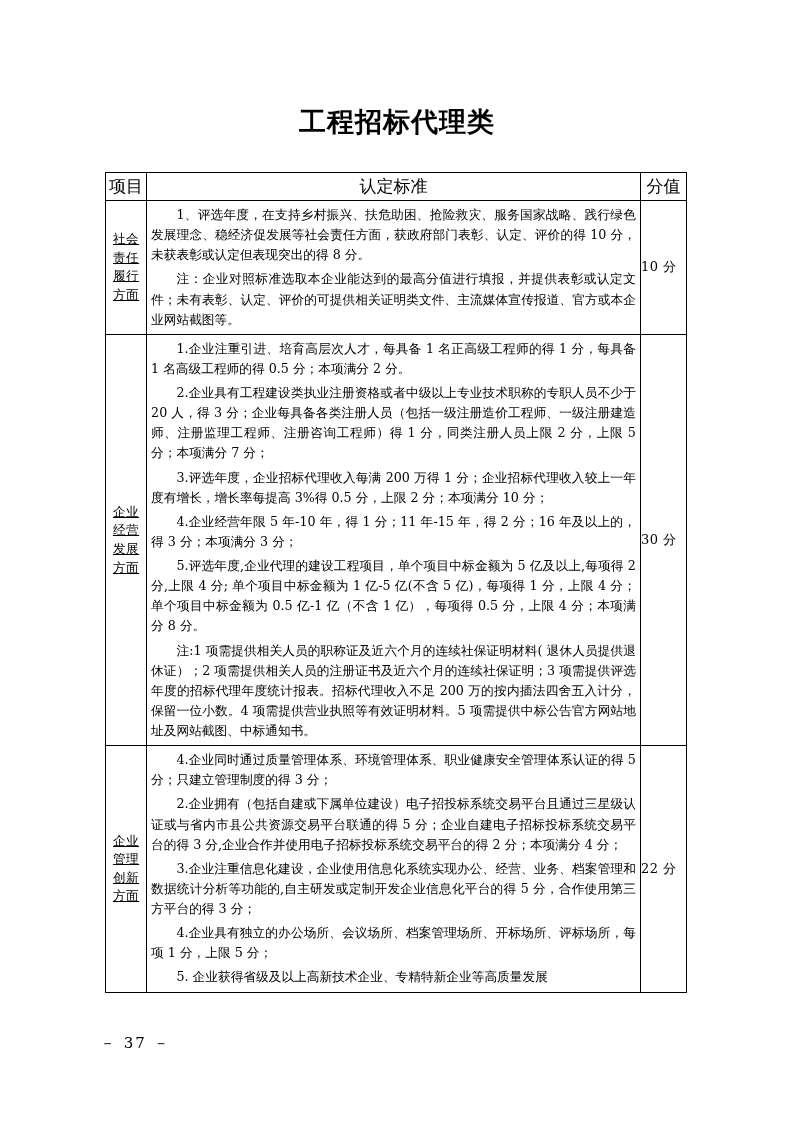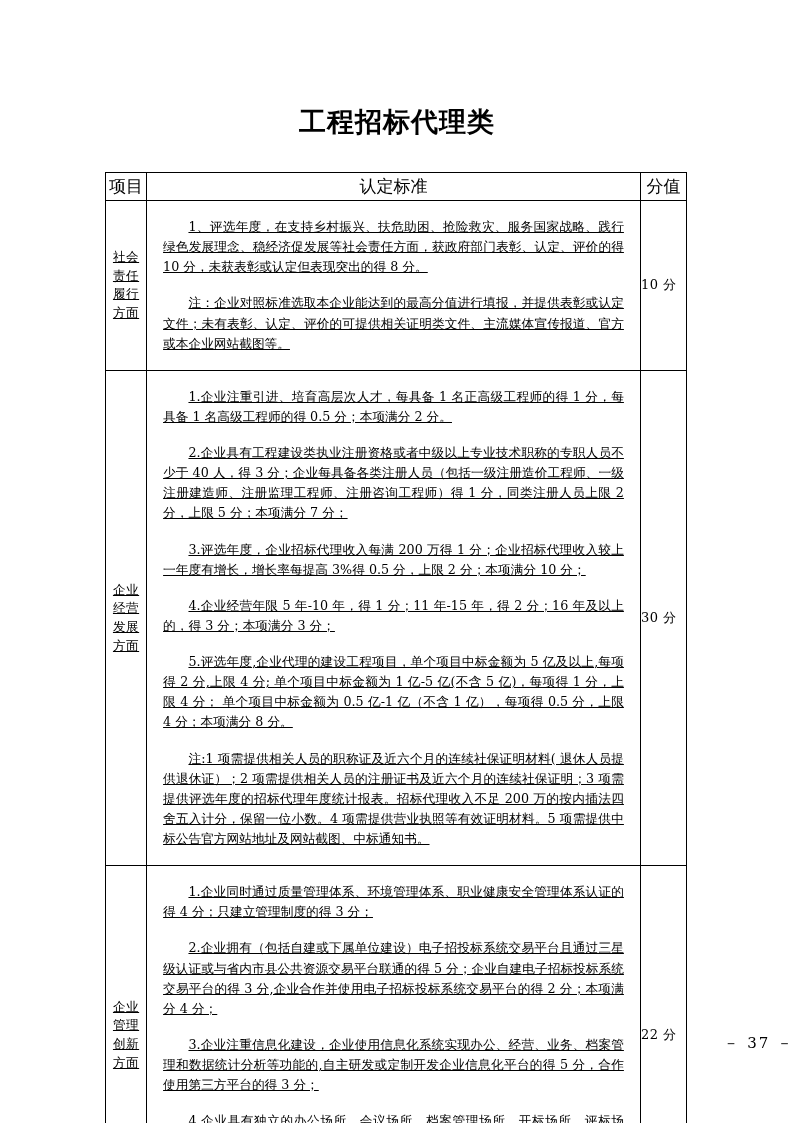--- a/index.html
+++ b/index.html
@@ -70,36 +70,35 @@
   td.cat .stack span { display: block; white-space: nowrap; }
 
   td.std {
     font-size: 12.7px;
     line-height: 1.585;
     text-align: justify;
     text-justify: inter-ideograph;
     padding: 3px 3px 3px 4px;
   }
   td.std p {
-    margin: 16px;
+    margin: 4px;
     text-indent: 2em;
     text-align: justify;
-    text-decoration: underline;
   }
   td.score {
     text-align: left;
     font-size: 13px;
     letter-spacing: 0.5px;
   }
   .page-number {
     position: absolute;
     left: 0;
     top: 1034px;
     width: 794px;
-    text-align: right;
+    text-align: left;
     font-size: 15px;
     letter-spacing: 2px;
     padding-left: 100px;
     box-sizing: border-box;
   }
 </style>
 </head>
 <body>
 
 <div class="page">
@@ -141,40 +140,40 @@
         <td class="cat">
           <span class="stack">
             <span>企业</span>
             <span>经营</span>
             <span>发展</span>
             <span>方面</span>
           </span>
         </td>
         <td class="std">
           <p>1.企业注重引进、培育高层次人才，每具备 1 名正高级工程师的得 1 分，每具备 1 名高级工程师的得 0.5 分；本项满分 2 分。</p>
-          <p>2.企业具有工程建设类执业注册资格或者中级以上专业技术职称的专职人员不少于 40 人，得 3 分；企业每具备各类注册人员（包括一级注册造价工程师、一级注册建造师、注册监理工程师、注册咨询工程师）得 1 分，同类注册人员上限 2 分，上限 5 分；本项满分 7 分；</p>
+          <p>2.企业具有工程建设类执业注册资格或者中级以上专业技术职称的专职人员不少于 20 人，得 3 分；企业每具备各类注册人员（包括一级注册造价工程师、一级注册建造师、注册监理工程师、注册咨询工程师）得 1 分，同类注册人员上限 2 分，上限 5 分；本项满分 7 分；</p>
           <p>3.评选年度，企业招标代理收入每满 200 万得 1 分；企业招标代理收入较上一年度有增长，增长率每提高 3%得 0.5 分，上限 2 分；本项满分 10 分；</p>
           <p>4.企业经营年限 5 年-10 年，得 1 分；11 年-15 年，得 2 分；16 年及以上的，得 3 分；本项满分 3 分；</p>
           <p>5.评选年度,企业代理的建设工程项目，单个项目中标金额为 5 亿及以上,每项得 2 分,上限 4 分; 单个项目中标金额为 1 亿-5 亿(不含 5 亿)，每项得 1 分，上限 4 分； 单个项目中标金额为 0.5 亿-1 亿（不含 1 亿），每项得 0.5 分，上限 4 分；本项满分 8 分。</p>
           <p>注:1 项需提供相关人员的职称证及近六个月的连续社保证明材料( 退休人员提供退休证）；2 项需提供相关人员的注册证书及近六个月的连续社保证明；3 项需提供评选年度的招标代理年度统计报表。招标代理收入不足 200 万的按内插法四舍五入计分，保留一位小数。4 项需提供营业执照等有效证明材料。5 项需提供中标公告官方网站地址及网站截图、中标通知书。</p>
         </td>
         <td class="score">30 分</td>
       </tr>
 
       <tr>
         <td class="cat">
           <span class="stack">
             <span>企业</span>
             <span>管理</span>
             <span>创新</span>
             <span>方面</span>
           </span>
         </td>
         <td class="std">
-          <p>1.企业同时通过质量管理体系、环境管理体系、职业健康安全管理体系认证的得 4 分；只建立管理制度的得 3 分；</p>
+          <p>4.企业同时通过质量管理体系、环境管理体系、职业健康安全管理体系认证的得 5 分；只建立管理制度的得 3 分；</p>
           <p>2.企业拥有（包括自建或下属单位建设）电子招投标系统交易平台且通过三星级认证或与省内市县公共资源交易平台联通的得 5 分；企业自建电子招标投标系统交易平台的得 3 分,企业合作并使用电子招标投标系统交易平台的得 2 分；本项满分 4 分；</p>
           <p>3.企业注重信息化建设，企业使用信息化系统实现办公、经营、业务、档案管理和数据统计分析等功能的,自主研发或定制开发企业信息化平台的得 5 分，合作使用第三方平台的得 3 分；</p>
           <p>4.企业具有独立的办公场所、会议场所、档案管理场所、开标场所、评标场所，每项 1 分，上限 5 分；</p>
           <p>5. 企业获得省级及以上高新技术企业、专精特新企业等高质量发展</p>
         </td>
         <td class="score">22 分</td>
       </tr>
 
     </tbody>
   </table>

